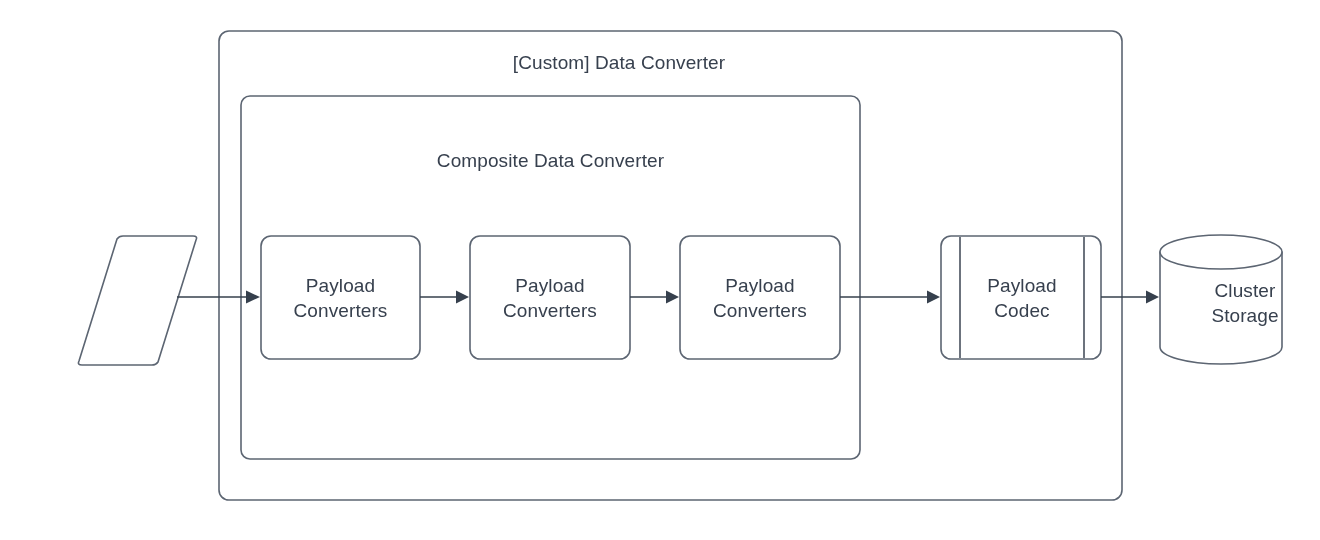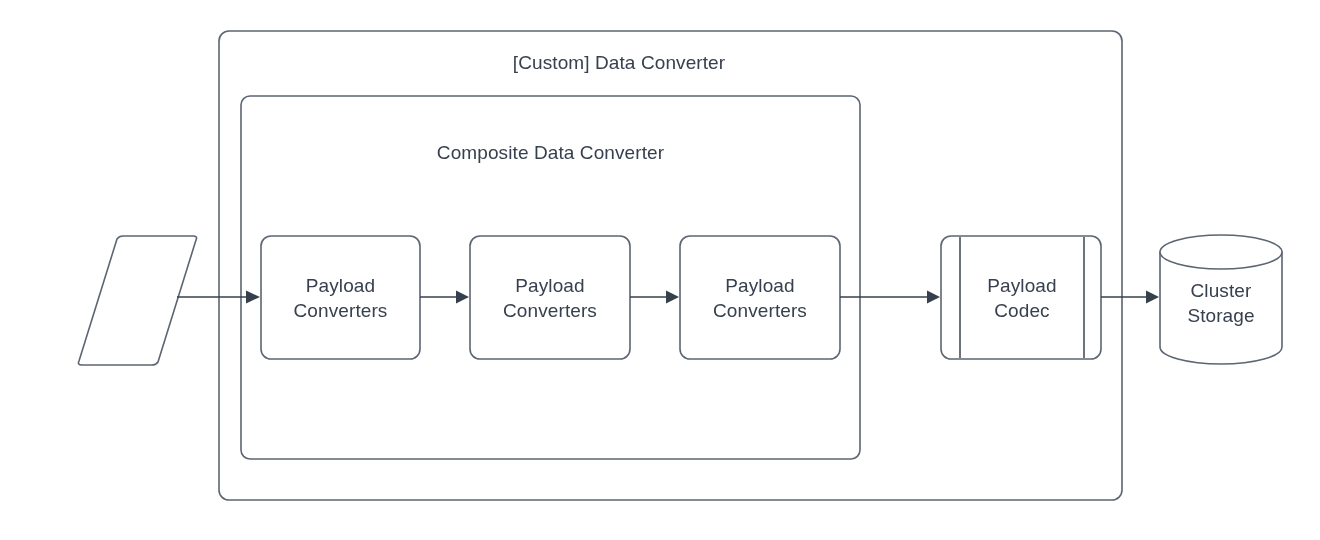--- a/index.html
+++ b/index.html
@@ -115,31 +115,31 @@
 
     <g>
       <line class="connector" x1="1101" y1="297" x2="1146" y2="297"></line>
       <path class="arrowhead" d="M 1146 290.5 L 1159 297 L 1146 303.5 Z"></path>
     </g>
 
   </svg>
 
   <div class="container-title" style="left:219px; top:51px; width:800px;">[Custom] Data Converter</div>
 
-  <div class="container-title" style="left:241px; top:141px; width:619px;text-align:center;">Composite Data Converter</div>
+  <div class="container-title" style="left:241px; top:149px; width:619px;text-align:center;">Composite Data Converter</div>
 
 
   <div class="node-label" style="left:261px; top:273px; width:159px;">Payload
 Converters</div>
 
   <div class="node-label" style="left:470px; top:273px; width:160px;">Payload
 Converters</div>
 
   <div class="node-label" style="left:680px; top:273px; width:160px;">Payload
 Converters</div>
 
   <div class="node-label" style="left:960px; top:273px; width:124px;">Payload
 Codec</div>
 
-  <div class="node-label" style="left:1160px; top:278px; width:122px;">Cluster
+  <div class="node-label" style="left:1160px; top:278px; width:122px;padding-left:24px;">Cluster
 Storage</div>
 
 </div>
 
 </body></html>

